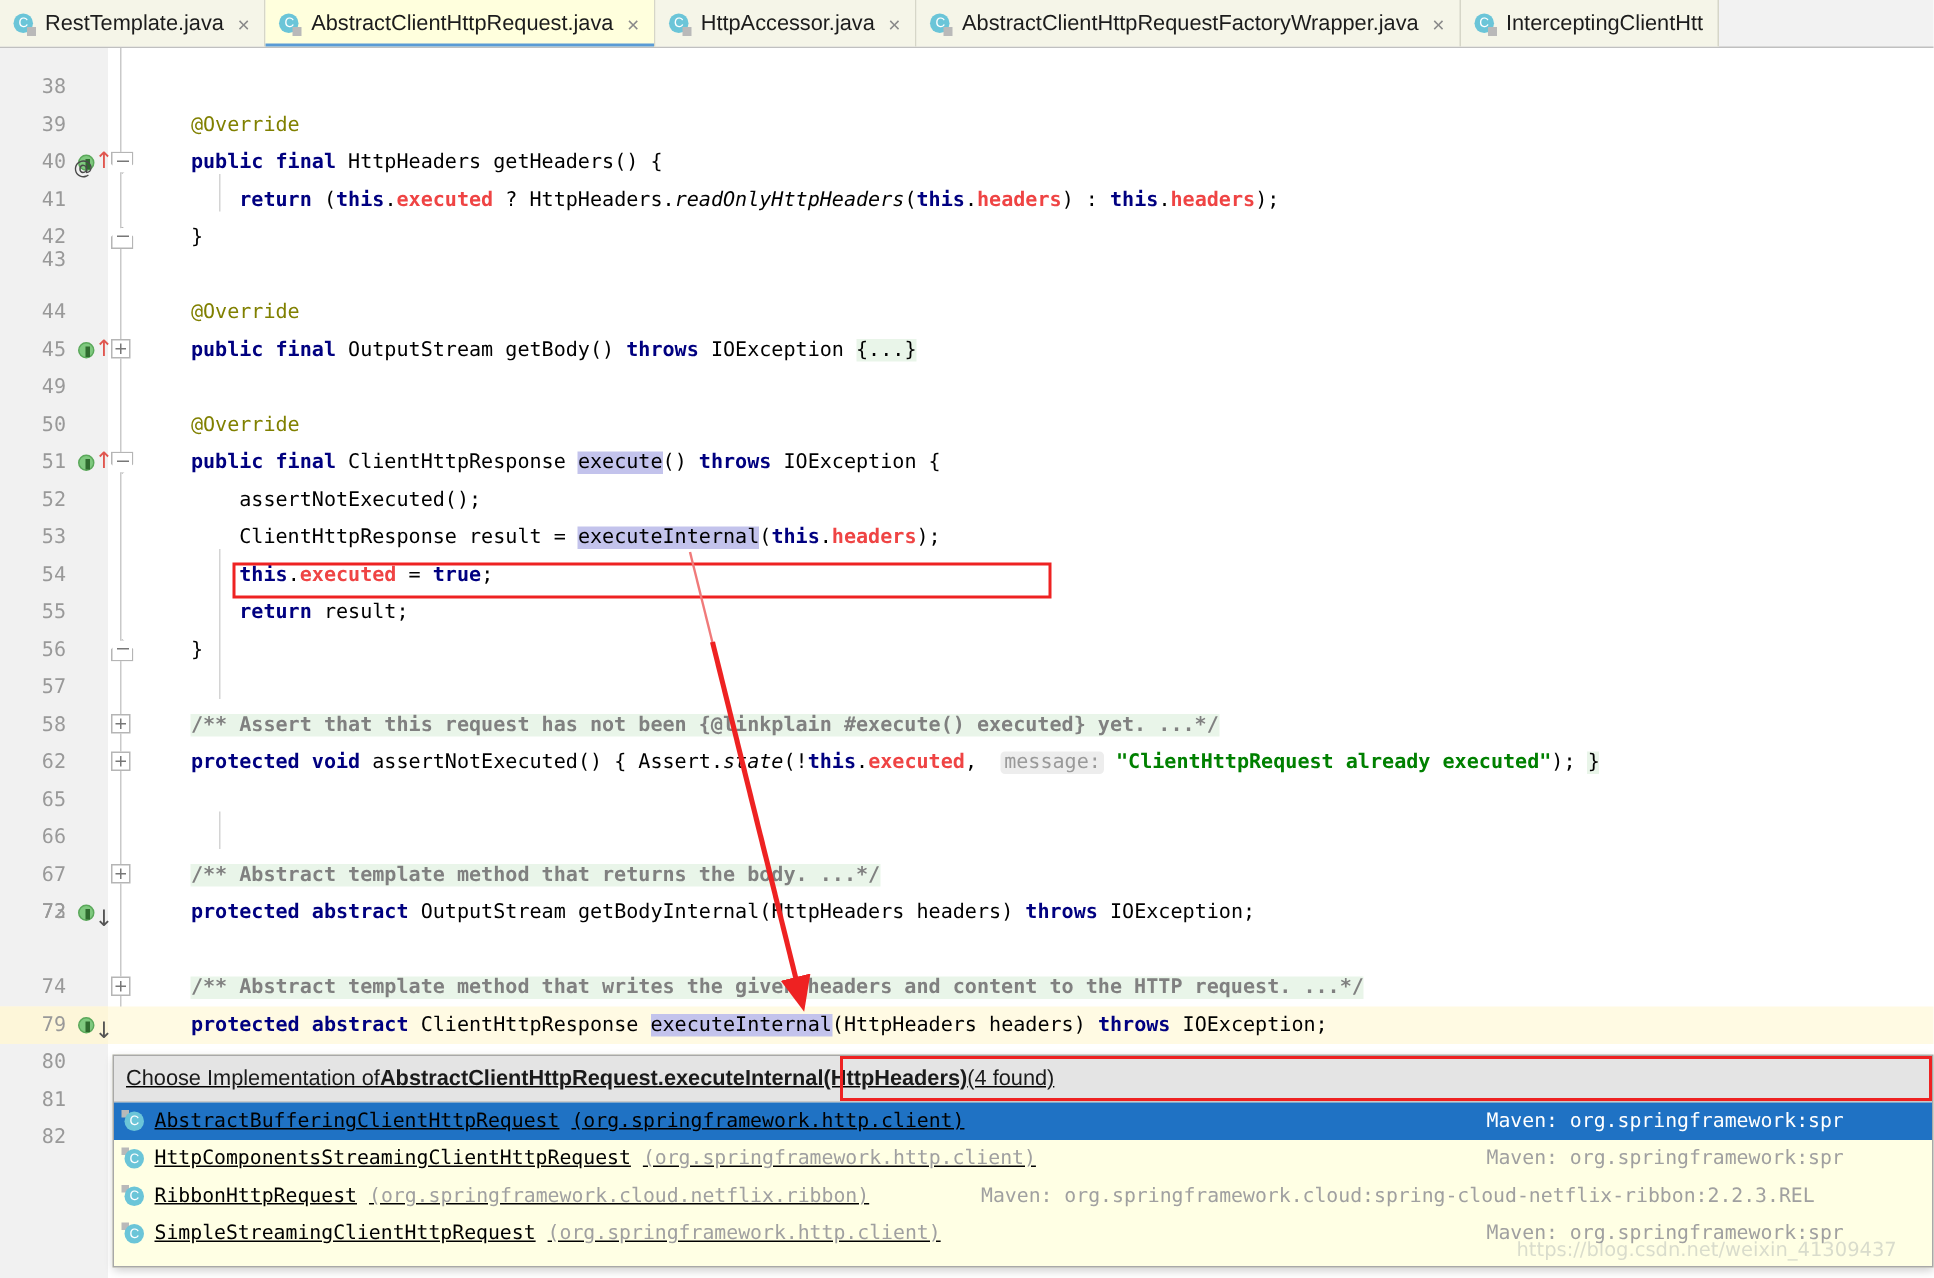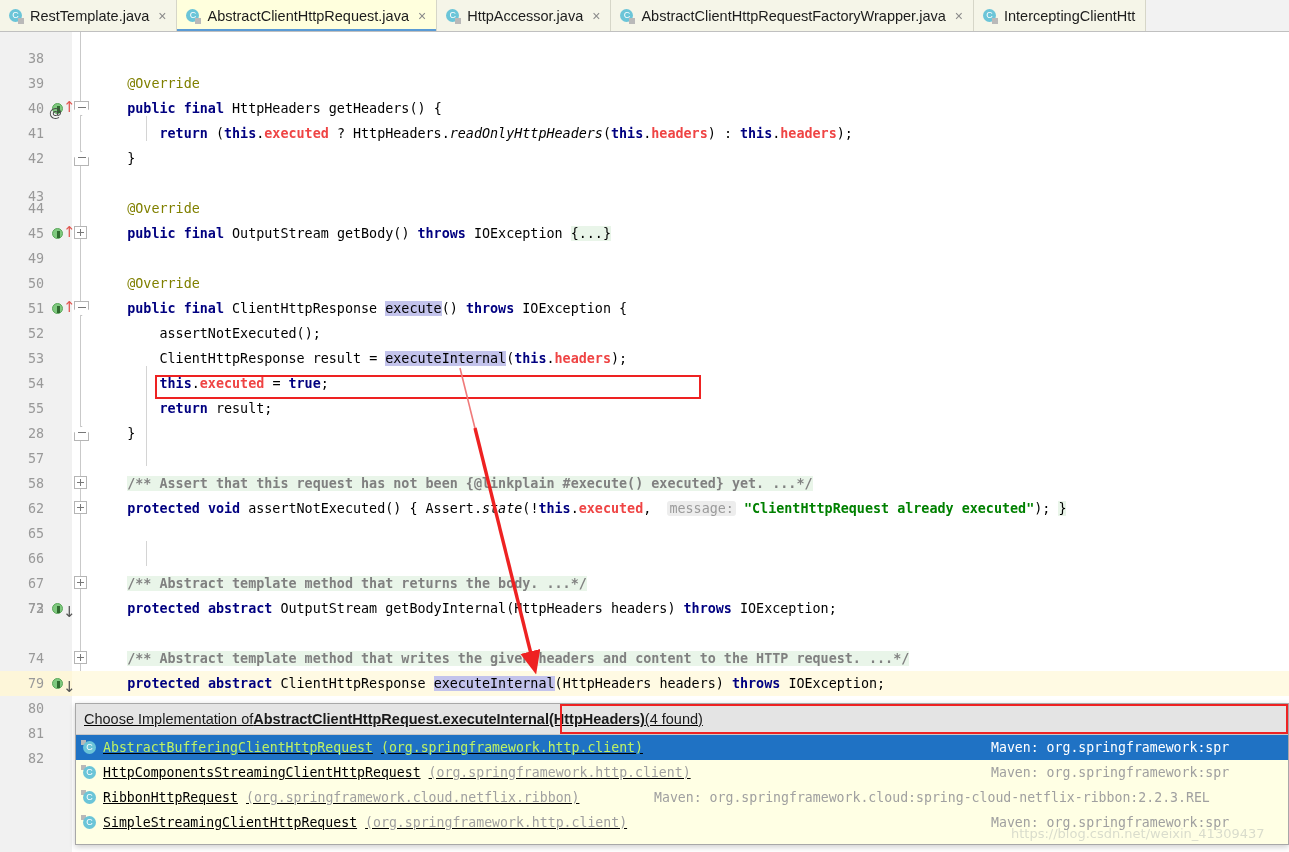--- a/index.html
+++ b/index.html
@@ -286,21 +286,21 @@
     font-family: "Liberation Sans", sans-serif;
     line-height: 13px; text-align: center;
   }
   .p-icon .pcorner {
     position: absolute; left: -1px; top: 0px;
     width: 5px; height: 5px; background: #b9b9b9;
   }
   .plist-row .p-name { color: #000000; }
   .plist-row .p-pkg  { color: #a0a0a0; margin-left: 8px; }
   .plist-row.selected .p-name,
-  .plist-row.selected .p-pkg { color: #bef264; }
+  .plist-row.selected .p-pkg { color: #000000; }
   .plist-row .p-maven {
     position: absolute;
     color: #a0a0a0;
     font-family: "DejaVu Sans Mono", monospace;
     font-size: 13.2px;
   }
   .plist-row.selected .p-maven { color: #ffffff; }
   #popup-redbox {
     position: absolute;
     left: 560px; top: 704px;
@@ -367,31 +367,31 @@
 <div id="editor">
   <div id="gutter"></div>
   <div id="gutter-sep"></div>
   <div class="fold-rail"></div>
   <div id="lines">
       <div class="ln-row" style="top: 14px;"><span class="lnum">38</span><span class="code"></span></div>
       <div class="ln-row" style="top: 39px;"><span class="lnum">39</span><span class="code"><span class="plain">    </span><span class="ann">@Override</span></span></div>
       <div class="ln-row" style="top: 64px;"><span class="lnum">40</span><span class="gmark" style="left: 52px;"><span class="impl-dot"></span><span class="arr-up"></span></span><span class="at-mark">@</span><span class="fold shield"><span class="sh"></span></span><span class="code"><span class="plain">    </span><span class="kw">public</span><span class="plain"> </span><span class="kw">final</span><span class="plain"> </span><span class="plain">HttpHeaders</span><span class="plain"> </span><span class="plain">getHeaders</span><span class="plain">(</span><span class="plain">)</span><span class="plain"> </span><span class="plain">{</span></span></div>
       <div class="ln-row" style="top: 89px;"><span class="lnum">41</span><span class="code"><span class="plain">        </span><span class="kw">return</span><span class="plain"> </span><span class="plain">(</span><span class="kw">this</span><span class="plain">.</span><span class="fld">executed</span><span class="plain"> </span><span class="plain">?</span><span class="plain"> </span><span class="plain">HttpHeaders</span><span class="plain">.</span><span class="plain ital">readOnlyHttpHeaders</span><span class="plain">(</span><span class="kw">this</span><span class="plain">.</span><span class="fld">headers</span><span class="plain">)</span><span class="plain"> </span><span class="plain">:</span><span class="plain"> </span><span class="kw">this</span><span class="plain">.</span><span class="fld">headers</span><span class="plain">)</span><span class="plain">;</span></span></div>
       <div class="ln-row" style="top: 114px;"><span class="lnum">42</span><span class="fold shield shield-up"><span class="sh"></span></span><span class="code"><span class="plain">    </span><span class="plain">}</span></span></div>
-      <div class="ln-row" style="top: 152px;"><span class="lnum">43</span><span class="code"></span></div>
+      <div class="ln-row" style="top: 129px;"><span class="lnum">43</span><span class="code"></span></div>
       <div class="ln-row" style="top: 164px;"><span class="lnum">44</span><span class="code"><span class="plain">    </span><span class="ann">@Override</span></span></div>
       <div class="ln-row" style="top: 189px;"><span class="lnum">45</span><span class="gmark" style="left: 52px;"><span class="impl-dot"></span><span class="arr-up"></span></span><span class="fold plus"><span class="box"></span></span><span class="code"><span class="plain">    </span><span class="kw">public</span><span class="plain"> </span><span class="kw">final</span><span class="plain"> </span><span class="plain">OutputStream</span><span class="plain"> </span><span class="plain">getBody</span><span class="plain">(</span><span class="plain">)</span><span class="plain"> </span><span class="kw">throws</span><span class="plain"> </span><span class="plain">IOException</span><span class="plain"> </span><span class="foldph plain">{...}</span></span></div>
       <div class="ln-row" style="top: 214px;"><span class="lnum">49</span><span class="code"></span></div>
       <div class="ln-row" style="top: 239px;"><span class="lnum">50</span><span class="code"><span class="plain">    </span><span class="ann">@Override</span></span></div>
       <div class="ln-row" style="top: 264px;"><span class="lnum">51</span><span class="gmark" style="left: 52px;"><span class="impl-dot"></span><span class="arr-up"></span></span><span class="fold shield"><span class="sh"></span></span><span class="code"><span class="plain">    </span><span class="kw">public</span><span class="plain"> </span><span class="kw">final</span><span class="plain"> </span><span class="plain">ClientHttpResponse</span><span class="plain"> </span><span class="plain hl">execute</span><span class="plain">(</span><span class="plain">)</span><span class="plain"> </span><span class="kw">throws</span><span class="plain"> </span><span class="plain">IOException</span><span class="plain"> </span><span class="plain">{</span></span></div>
       <div class="ln-row" style="top: 289px;"><span class="lnum">52</span><span class="code"><span class="plain">        </span><span class="plain">assertNotExecuted</span><span class="plain">(</span><span class="plain">)</span><span class="plain">;</span></span></div>
       <div class="ln-row" style="top: 314px;"><span class="lnum">53</span><span class="code"><span class="plain">        </span><span class="plain">ClientHttpResponse</span><span class="plain"> </span><span class="plain">result</span><span class="plain"> </span><span class="plain">=</span><span class="plain"> </span><span class="plain hl">executeInternal</span><span class="plain">(</span><span class="kw">this</span><span class="plain">.</span><span class="fld">headers</span><span class="plain">)</span><span class="plain">;</span></span></div>
       <div class="ln-row" style="top: 339px;"><span class="lnum">54</span><span class="code"><span class="plain">        </span><span class="kw">this</span><span class="plain">.</span><span class="fld">executed</span><span class="plain"> </span><span class="plain">=</span><span class="plain"> </span><span class="kw">true</span><span class="plain">;</span></span></div>
       <div class="ln-row" style="top: 364px;"><span class="lnum">55</span><span class="code"><span class="plain">        </span><span class="kw">return</span><span class="plain"> </span><span class="plain">result</span><span class="plain">;</span></span></div>
-      <div class="ln-row" style="top: 389px;"><span class="lnum">28</span><span class="fold shield shield-up"><span class="sh"></span></span><span class="code"><span class="plain">    </span><span class="plain">}</span></span></div>
+      <div class="ln-row" style="top: 389px;"><span class="lnum">56</span><span class="fold shield shield-up"><span class="sh"></span></span><span class="code"><span class="plain">    </span><span class="plain">}</span></span></div>
       <div class="ln-row" style="top: 414px;"><span class="lnum">57</span><span class="code"></span></div>
       <div class="ln-row" style="top: 439px;"><span class="lnum">58</span><span class="fold plus"><span class="box"></span></span><span class="code"><span class="plain">    </span><span class="cmtfold">/** Assert that this request has not been {@linkplain #execute() executed} yet. ...*/</span></span></div>
       <div class="ln-row" style="top: 464px;"><span class="lnum">62</span><span class="fold plus"><span class="box"></span></span><span class="code"><span class="plain">    </span><span class="kw">protected</span><span class="plain"> </span><span class="kw">void</span><span class="plain"> </span><span class="plain">assertNotExecuted</span><span class="plain">(</span><span class="plain">)</span><span class="plain"> </span><span class="plain">{</span><span class="plain"> </span><span class="plain">Assert</span><span class="plain">.</span><span class="plain ital">state</span><span class="plain">(</span><span class="plain">!</span><span class="kw">this</span><span class="plain">.</span><span class="fld">executed</span><span class="plain">,</span><span class="plain"> </span><span class="plain"> </span><span class="hint">message:</span><span class="plain"> </span><span class="str">"ClientHttpRequest already executed"</span><span class="plain">); </span><span class="foldph plain">}</span></span></div>
       <div class="ln-row" style="top: 489px;"><span class="lnum">65</span><span class="code"></span></div>
       <div class="ln-row" style="top: 514px;"><span class="lnum">66</span><span class="code"></span></div>
       <div class="ln-row" style="top: 539px;"><span class="lnum">67</span><span class="fold plus"><span class="box"></span></span><span class="code"><span class="plain">    </span><span class="cmtfold">/** Abstract template method that returns the body. ...*/</span></span></div>
       <div class="ln-row" style="top: 564px;"><span class="lnum">72</span><span class="gmark" style="left: 52px;"><span class="impl-dot"></span><span class="arr-dn"></span></span><span class="code"><span class="plain">    </span><span class="kw">protected</span><span class="plain"> </span><span class="kw">abstract</span><span class="plain"> </span><span class="plain">OutputStream</span><span class="plain"> </span><span class="plain">getBodyInternal</span><span class="plain">(</span><span class="plain">HttpHeaders</span><span class="plain"> </span><span class="plain">headers</span><span class="plain">)</span><span class="plain"> </span><span class="kw">throws</span><span class="plain"> </span><span class="plain">IOException</span><span class="plain">;</span></span></div>
       <div class="ln-row" style="top: 564px;"><span class="lnum">73</span><span class="code"></span></div>
       <div class="ln-row" style="top: 614px;"><span class="lnum">74</span><span class="fold plus"><span class="box"></span></span><span class="code"><span class="plain">    </span><span class="cmtfold">/** Abstract template method that writes the given headers and content to the HTTP request. ...*/</span></span></div>
       <div class="ln-row caret" style="top: 639px;"><div class="rowbg"></div><div class="gutbg"></div><span class="lnum">79</span><span class="gmark" style="left: 52px;"><span class="impl-dot"></span><span class="arr-dn"></span></span><span class="code"><span class="plain">    </span><span class="kw">protected</span><span class="plain"> </span><span class="kw">abstract</span><span class="plain"> </span><span class="plain">ClientHttpResponse</span><span class="plain"> </span><span class="plain hl">executeInternal</span><span class="plain">(</span><span class="plain">HttpHeaders</span><span class="plain"> </span><span class="plain">headers</span><span class="plain">)</span><span class="plain"> </span><span class="kw">throws</span><span class="plain"> </span><span class="plain">IOException</span><span class="plain">;</span></span></div>

